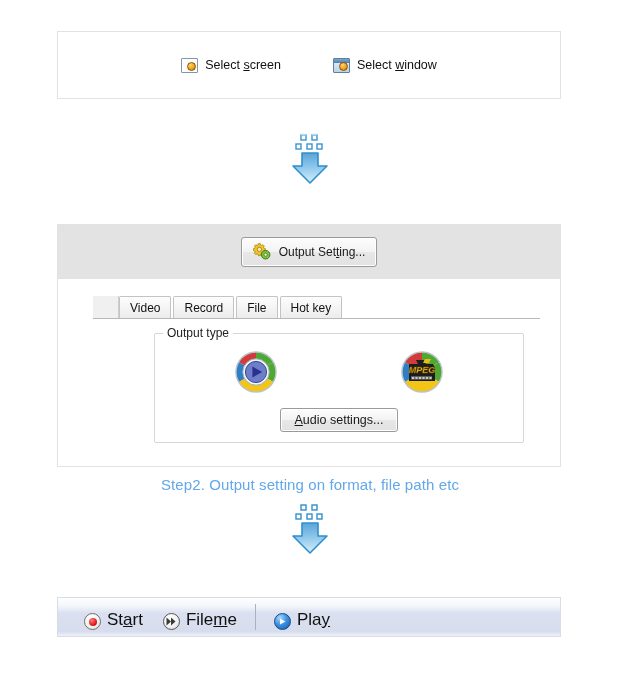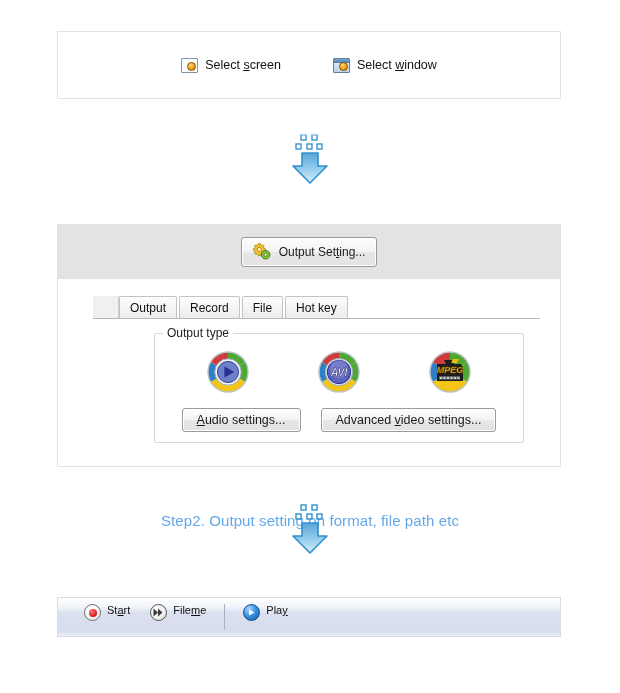--- a/index.html
+++ b/index.html
@@ -230,41 +230,41 @@
     gap: 20px;
   }
   .btn-wide {
     justify-content: center;
     height: 24px;
     min-width: 108px;
     font-size: 12.5px;
     padding: 0 14px;
   }
 
-  #caption-2 { top: 476px; margin-top: 36px; }
+  #caption-2 { top: 476px; }
 
   
   #panel-toolbar {
     top: 597px;
     height: 40px;
     background: linear-gradient(#ffffff 0%, #f2f5fb 22%, #dbe0f0 40%, #d8ddee 88%, #eef1f8 100%);
     border: 1px solid #d8dce6;
   }
   .toolbar-row {
     display: flex;
     align-items: center;
     height: 100%;
     padding-left: 16px;
     gap: 0;
   }
   .tb-item {
     display: flex;
-    align-items: flex-start;
+    align-items: flex-end;
     gap: 6px;
-    font-size: 11px;
+    font-size: 17px;
     color: #101010;
     padding: 0 10px;
     cursor: default;
     height: 26px;
   }
   .tb-item u { text-decoration: underline; }
   .tb-sep {
     width: 1px;
     height: 26px;
     background: #aab0c2;
@@ -365,21 +365,21 @@
               <circle cx="12.6" cy="11.7" r="1.6" fill="#e6f7cf" stroke="#3e6d13" stroke-width="0.7"></circle>
             </g>
           </svg>
         </span>
         <span><span>Output Set</span><u>t</u><span>ing...</span></span>
       </div>
     </div>
 
     <div class="tabstrip">
       <div class="tab-gap"></div>
-      <div class="tab">Output</div>
+      <div class="tab">Video</div>
       <div class="tab">Record</div>
       <div class="tab">File</div>
       <div class="tab">Hot key</div>
       <div class="filler"></div>
     </div>
 
     <div class="groupbox">
       <div class="groupbox-title">Output type</div>
 
       <div class="format-row">
@@ -394,36 +394,20 @@
               <path d="M0 0 L-17.3 -10 A20 20 0 0 1 0 -20 Z" fill="#d23b3b"></path>
               <circle cx="0" cy="0" r="20" fill="none" stroke="#b9c3cc" stroke-width="1.4"></circle>
               <circle cx="0" cy="0" r="13.2" fill="#f2f4f6" stroke="#9fb0bf" stroke-width="1"></circle>
               <circle cx="0" cy="0" r="10.6" fill="#6d7fc8"></circle>
               <circle cx="0" cy="0" r="10.6" fill="none" stroke="#39479a" stroke-width="1"></circle>
               <path d="M-3.6 -5.4 L6.2 0 L-3.6 5.4 Z" fill="#2b2f8e"></path>
             </g>
           </svg>
         </span>
 
-        <span class="fmt-icon">
-          <svg width="44" height="44" viewBox="0 0 44 44">
-            <g transform="translate(22,22)">
-              <path d="M0 0 L0 -20 A20 20 0 0 1 17.3 -10 Z" fill="#4fa832"></path>
-              <path d="M0 0 L17.3 -10 A20 20 0 0 1 17.3 10 Z" fill="#4fa832"></path>
-              <path d="M0 0 L17.3 10 A20 20 0 0 1 -17.3 10 Z" fill="#f2c516"></path>
-              <path d="M0 0 L-17.3 10 A20 20 0 0 1 -17.3 -10 Z" fill="#2f7fc4"></path>
-              <path d="M0 0 L-17.3 -10 A20 20 0 0 1 0 -20 Z" fill="#d23b3b"></path>
-              <circle cx="0" cy="0" r="20" fill="none" stroke="#b9c3cc" stroke-width="1.4"></circle>
-              <circle cx="0" cy="0" r="13.6" fill="#eef0f4" stroke="#9fb0bf" stroke-width="1"></circle>
-              <circle cx="0" cy="0" r="11.6" fill="#5d64bb" stroke="#2d3694" stroke-width="1.1"></circle>
-              <circle cx="0" cy="-3" r="9.2" fill="#8a90d4" opacity="0.55"></circle>
-              <text x="0" y="4" text-anchor="middle" font-family="'Liberation Sans', sans-serif" font-size="10.5" font-weight="bold" font-style="italic" fill="#ffffff" stroke="#1d2470" stroke-width="0.5">AVI</text>
-            </g>
-          </svg>
-        </span>
 
         <span class="fmt-icon">
           <svg width="44" height="44" viewBox="0 0 44 44">
             <g transform="translate(22,22)">
               <path d="M0 0 L0 -20 A20 20 0 0 1 17.3 -10 Z" fill="#4fa832"></path>
               <path d="M0 0 L17.3 -10 A20 20 0 0 1 17.3 10 Z" fill="#4fa832"></path>
               <path d="M0 0 L17.3 10 A20 20 0 0 1 -17.3 10 Z" fill="#f2c516"></path>
               <path d="M0 0 L-17.3 10 A20 20 0 0 1 -17.3 -10 Z" fill="#2f7fc4"></path>
               <path d="M0 0 L-17.3 -10 A20 20 0 0 1 0 -20 Z" fill="#d23b3b"></path>
               <circle cx="0" cy="0" r="20" fill="none" stroke="#b9c3cc" stroke-width="1.4"></circle>
@@ -444,23 +428,20 @@
             </g>
           </svg>
         </span>
 
       </div>
 
       <div class="gb-buttons">
         <div class="btn btn-wide">
           <span><span></span><u>A</u><span>udio settings...</span></span>
         </div>
-        <div class="btn btn-wide">
-          <span><span>Advanced </span><u>v</u><span>ideo settings...</span></span>
-        </div>
       </div>
 
     </div>
   </div>
 
   <div class="step-caption" id="caption-2">Step2. Output setting on format, file path etc</div>
 
   <div class="arrow-wrap" style="top:503px;">
     <span class="arrow-inner">
       <svg width="44" height="52" viewBox="0 0 44 52">

